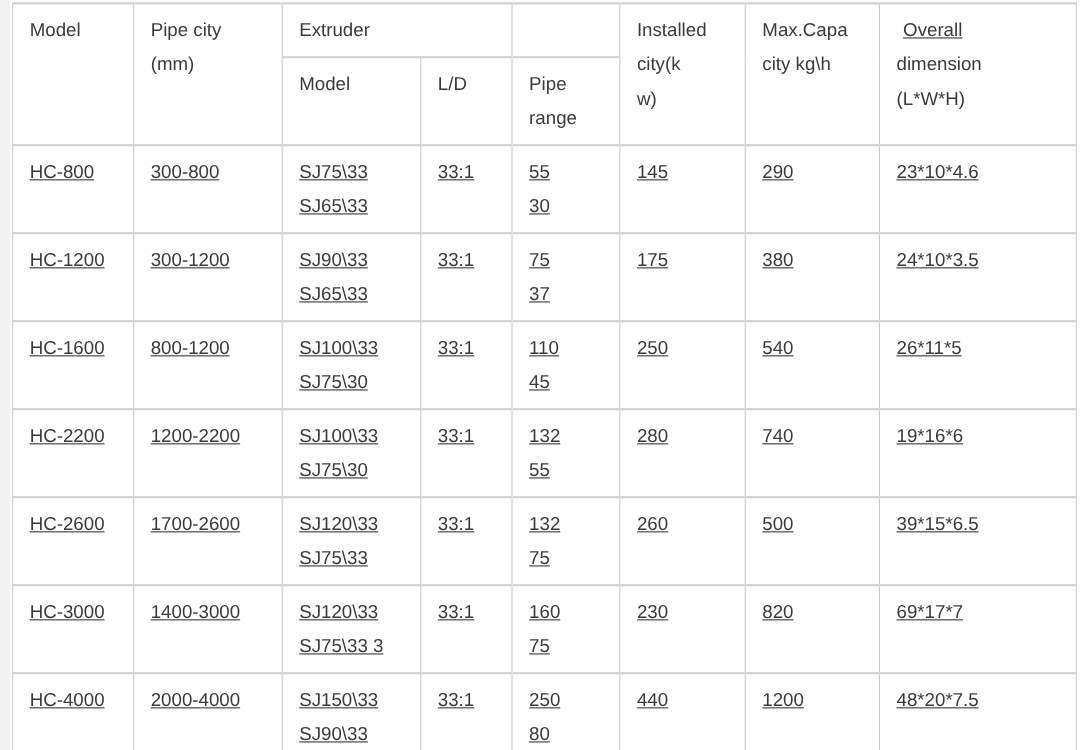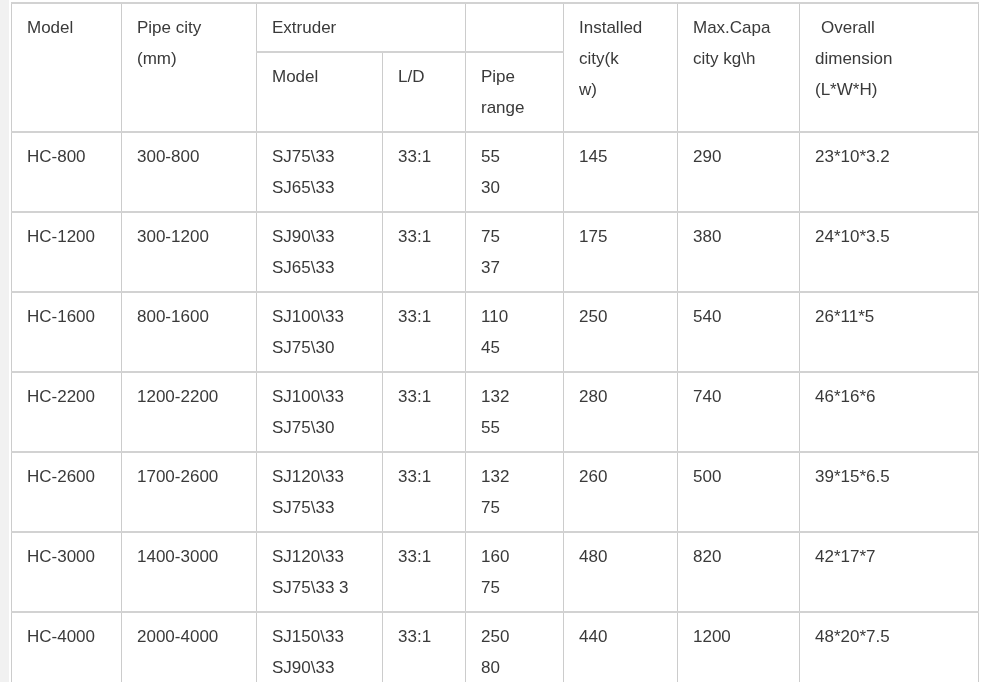--- a/index.html
+++ b/index.html
@@ -34,23 +34,23 @@
     border-top: 2px solid #d2d2d2;
     border-bottom: 2px solid #d2d2d2;
     font-weight: normal;
     text-align: left;
     vertical-align: top;
     padding: 8px 8px 8px 15px;
     overflow: hidden;
   }
   tr.header-row-1 { height: 44px; }
   tr.header-row-2 { height: 80px; }
-  tr.data-row     { height: 80px; }
+  tr.data-row     { height: 80px; text-decoration: underline; }
   .ln { display: block; }
-  .ln.indent { padding-left: 6px; }
+  .ln.indent { padding-left: 6px; text-decoration: underline; }
 </style>
 </head>
 <body>
 
 <div class="left-gutter"></div>
 
 <table class="spec">
   <colgroup>
     <col style="width:110px">
     <col style="width:135px">
@@ -102,41 +102,41 @@
         <span class="ln">SJ75\33</span>
         <span class="ln">SJ65\33</span>
       </td>
       <td>33:1</td>
       <td>
         <span class="ln">55</span>
         <span class="ln">30</span>
       </td>
       <td>145</td>
       <td>290</td>
-      <td>23*10*3.2</td>
+      <td>23*10*4.6</td>
     </tr>
     <tr class="data-row">
       <td>HC-1200</td>
       <td>300-1200</td>
       <td>
         <span class="ln">SJ90\33</span>
         <span class="ln">SJ65\33</span>
       </td>
       <td>33:1</td>
       <td>
         <span class="ln">75</span>
         <span class="ln">37</span>
       </td>
       <td>175</td>
       <td>380</td>
       <td>24*10*3.5</td>
     </tr>
     <tr class="data-row">
       <td>HC-1600</td>
-      <td>800-1600</td>
+      <td>800-1200</td>
       <td>
         <span class="ln">SJ100\33</span>
         <span class="ln">SJ75\30</span>
       </td>
       <td>33:1</td>
       <td>
         <span class="ln">110</span>
         <span class="ln">45</span>
       </td>
       <td>250</td>
@@ -150,21 +150,21 @@
         <span class="ln">SJ100\33</span>
         <span class="ln">SJ75\30</span>
       </td>
       <td>33:1</td>
       <td>
         <span class="ln">132</span>
         <span class="ln">55</span>
       </td>
       <td>280</td>
       <td>740</td>
-      <td>46*16*6</td>
+      <td>19*16*6</td>
     </tr>
     <tr class="data-row">
       <td>HC-2600</td>
       <td>1700-2600</td>
       <td>
         <span class="ln">SJ120\33</span>
         <span class="ln">SJ75\33</span>
       </td>
       <td>33:1</td>
       <td>
@@ -180,23 +180,23 @@
       <td>1400-3000</td>
       <td>
         <span class="ln">SJ120\33</span>
         <span class="ln">SJ75\33 3</span>
       </td>
       <td>33:1</td>
       <td>
         <span class="ln">160</span>
         <span class="ln">75</span>
       </td>
-      <td>480</td>
+      <td>230</td>
       <td>820</td>
-      <td>42*17*7</td>
+      <td>69*17*7</td>
     </tr>
     <tr class="data-row">
       <td>HC-4000</td>
       <td>2000-4000</td>
       <td>
         <span class="ln">SJ150\33</span>
         <span class="ln">SJ90\33</span>
       </td>
       <td>33:1</td>
       <td>

